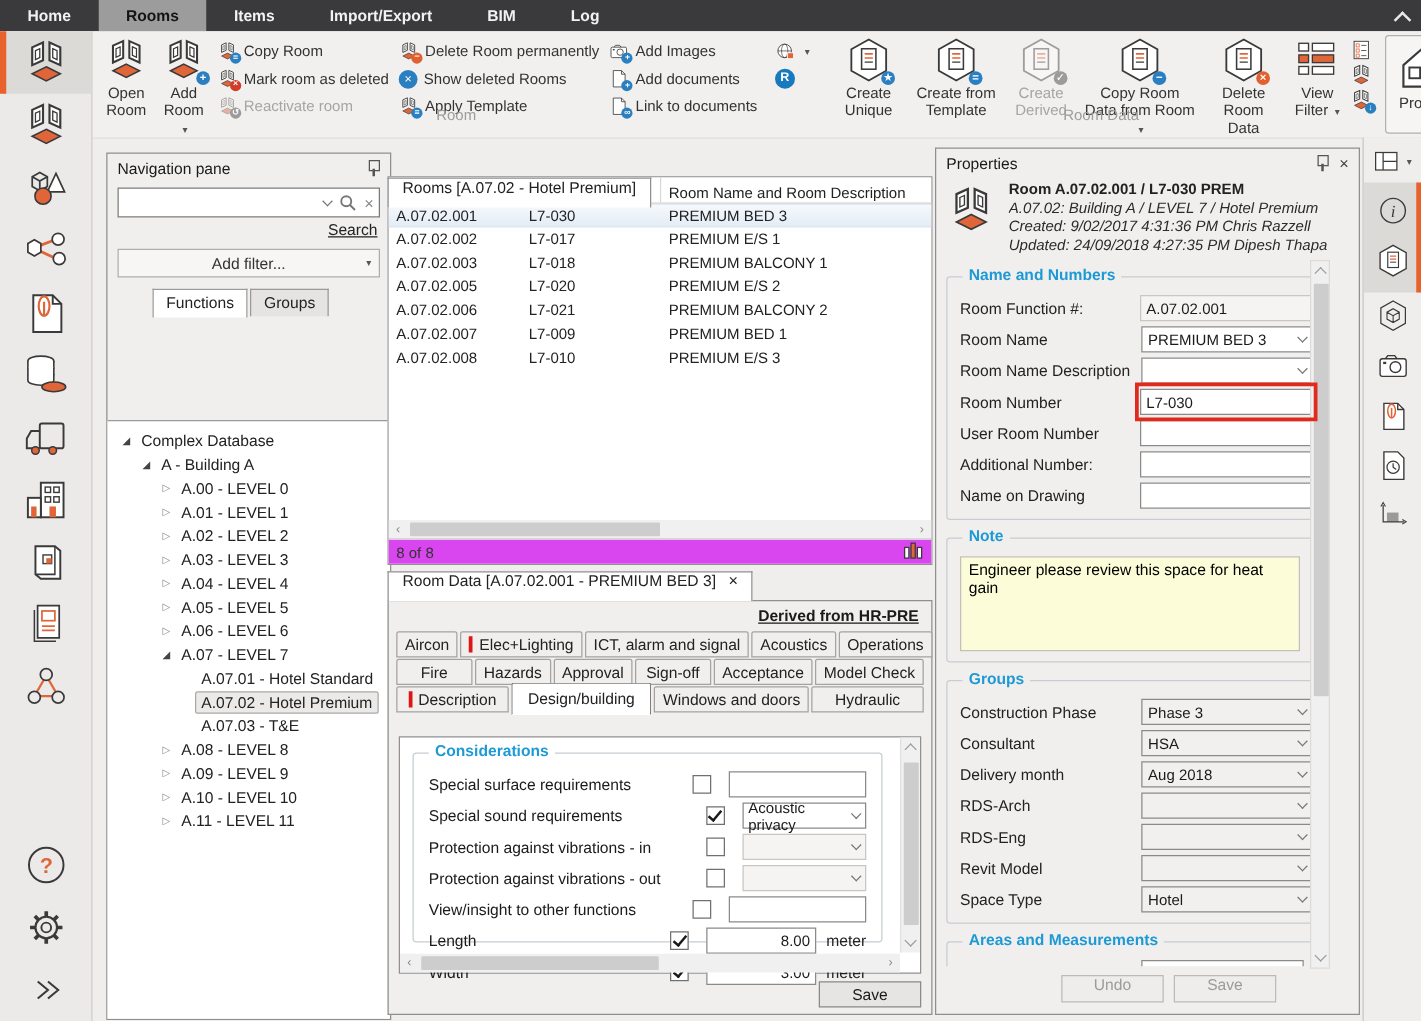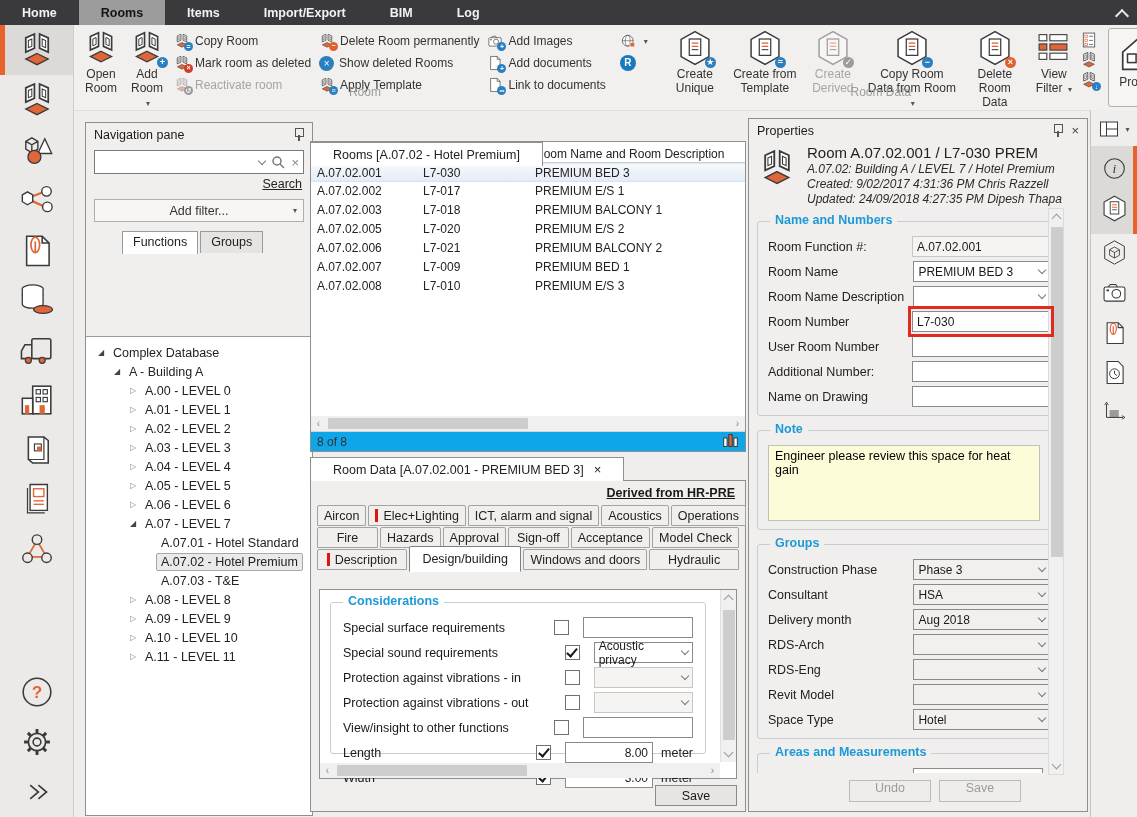--- a/index.html
+++ b/index.html
@@ -71,36 +71,36 @@
 .treebox { position:absolute; left:0; right:0; top:213px; bottom:0; background:#fff; border-top:1px solid #9a9a9a; padding-top:6px; overflow:hidden; }
 .trow { height:19px; display:flex; align-items:center; font-size:12.5px; white-space:nowrap; cursor:default; }
 .trow .arrow { width:14px; text-align:center; font-size:8px; color:#444; }
 .trow .arrow.closed { color:#888; }
 .lvl0{padding-left:8px}.lvl1{padding-left:24px}.lvl2{padding-left:40px}.lvl3{padding-left:70px}
 .tlabel { padding:1px 4px; border:1px solid transparent; }
 .trow.sel .tlabel { background:#eceae8; border:1px solid #a8a8a8; border-radius:2px; }
 
 
 .dtab { position:absolute; height:24px; background:#fff; border:1px solid #8f8f8f; border-bottom:none;
-  display:flex; align-items:center; gap:10px; padding:0 22px; font-size:12.5px; z-index:3; }
+  display:flex; gap:10px; padding:0 11px; font-size:12.5px; z-index:3; }
 
 
 .rooms-body { position:absolute; inset:0; background:#fff; }
 .thead,.trowt { display:grid; grid-template-columns:106px 112px 1fr; }
 .thead { border-bottom:1px solid #cfcfcf; height:21px; }
 .th { padding:3px 6px 0; border-right:1px solid #d9d9d9; display:flex; align-items:center; gap:6px; white-space:nowrap; overflow:hidden; }
 .sorticon { font-size:8px; color:#555; }
 .trowt { height:19px; line-height:19px; }
 .td { padding:0 6px; white-space:nowrap; overflow:hidden; }
 .trowt.sel { background:linear-gradient(#f6f9fc,#e3ecf6); border-top:1px solid #e0e8f2; border-bottom:1px solid #d8e3f0; }
 .hscroll { position:absolute; left:0; right:0; height:15px; background:#f0f0f0; display:flex; align-items:center; }
 .hscroll .arr { width:15px; text-align:center; color:#8a8a8a; font-size:10px; line-height:15px; }
 .hthumb { height:11px; background:#cdcdcd; border-radius:1px; }
 .statusrow { position:absolute; left:0; right:0; bottom:0; height:20px; border-top:1px solid #d5d3d0;
-  background:#0ea5e9; display:flex; align-items:center; padding:0 6px; font-size:12px; color:#333; }
+  background:#d946ef; display:flex; align-items:center; padding:0 6px; font-size:12px; color:#333; }
 
 
 .derived { position:absolute; right:10px; top:5px; font-weight:bold; text-decoration:underline; color:#1a1a1a; font-size:12.5px; }
 .mtabrow { display:flex; gap:2px; padding:0 6px; }
 .mtab2 { flex:1; border:1px solid #a3a3a1; border-radius:2px 2px 0 0; background:#f0efed; height:21px;
   display:flex; align-items:center; justify-content:center; gap:5px; font-size:12.5px; white-space:nowrap; padding:0 6px; cursor:default; }
 .mtab2.active { background:#fff; border-color:#7e7e7e; border-bottom-color:#fff; height:26px; margin-top:-3px;
   position:relative; z-index:4; flex:1.3; }
 .flag { width:3px; height:13px; background:#e01414; }
 .rd-content { position:absolute; left:8px; right:8px; top:108px; bottom:32px; background:#fff; border:1px solid #8f8f8f; }
@@ -125,21 +125,21 @@
 .vscroll .up { top:6px; transform:rotate(-135deg); }
 .vscroll .dn { bottom:6px; transform:rotate(45deg); }
 .vthumb { position:absolute; left:2px; width:12px; background:#cdcdcd; border-radius:1px; }
 .btn { border:1px solid #8a8a8a; background:#e7e5e3; font:12.5px "Liberation Sans",sans-serif;
   color:#1a1a1a; text-align:center; cursor:default; }
 .btn.dis { color:#9b9b9b; border-color:#bdbbb8; background:#eeedeb; }
 
 
 .prop-head { display:flex; gap:10px; padding:2px 8px 6px; }
 .prop-head .iw svg { width:40px; height:40px; }
-.prop-title { font-size:15px; font-weight:normal; white-space:nowrap; }
+.prop-title { font-size:12px; font-weight:bold; white-space:nowrap; }
 .prop-sub { font-style:italic; font-size:12px; color:#2b2b2b; margin-top:1px; white-space:nowrap; }
 .pfield { display:flex; align-items:center; height:25px; padding:0 10px; }
 .pfield .lbl { width:147px; font-size:12.5px; white-space:nowrap; }
 .pfield .ctl { width:138px; position:relative; }
 .hl-frame { position:absolute; inset:-5px -4px; border:3px solid #e12a1e; pointer-events:none; z-index:5; }
 .notearea { display:block; width:272px; height:76px; margin:14px 10px 8px; background:#fdfcd8;
   border:1px solid #c2c0bd; font:12.5px "Liberation Sans",sans-serif; padding:3px 6px; resize:none; outline:none; }
 .pbtns { position:absolute; bottom:9px; display:flex; gap:8px; }
 .pbtns .btn { width:82px; height:22px; }
 

